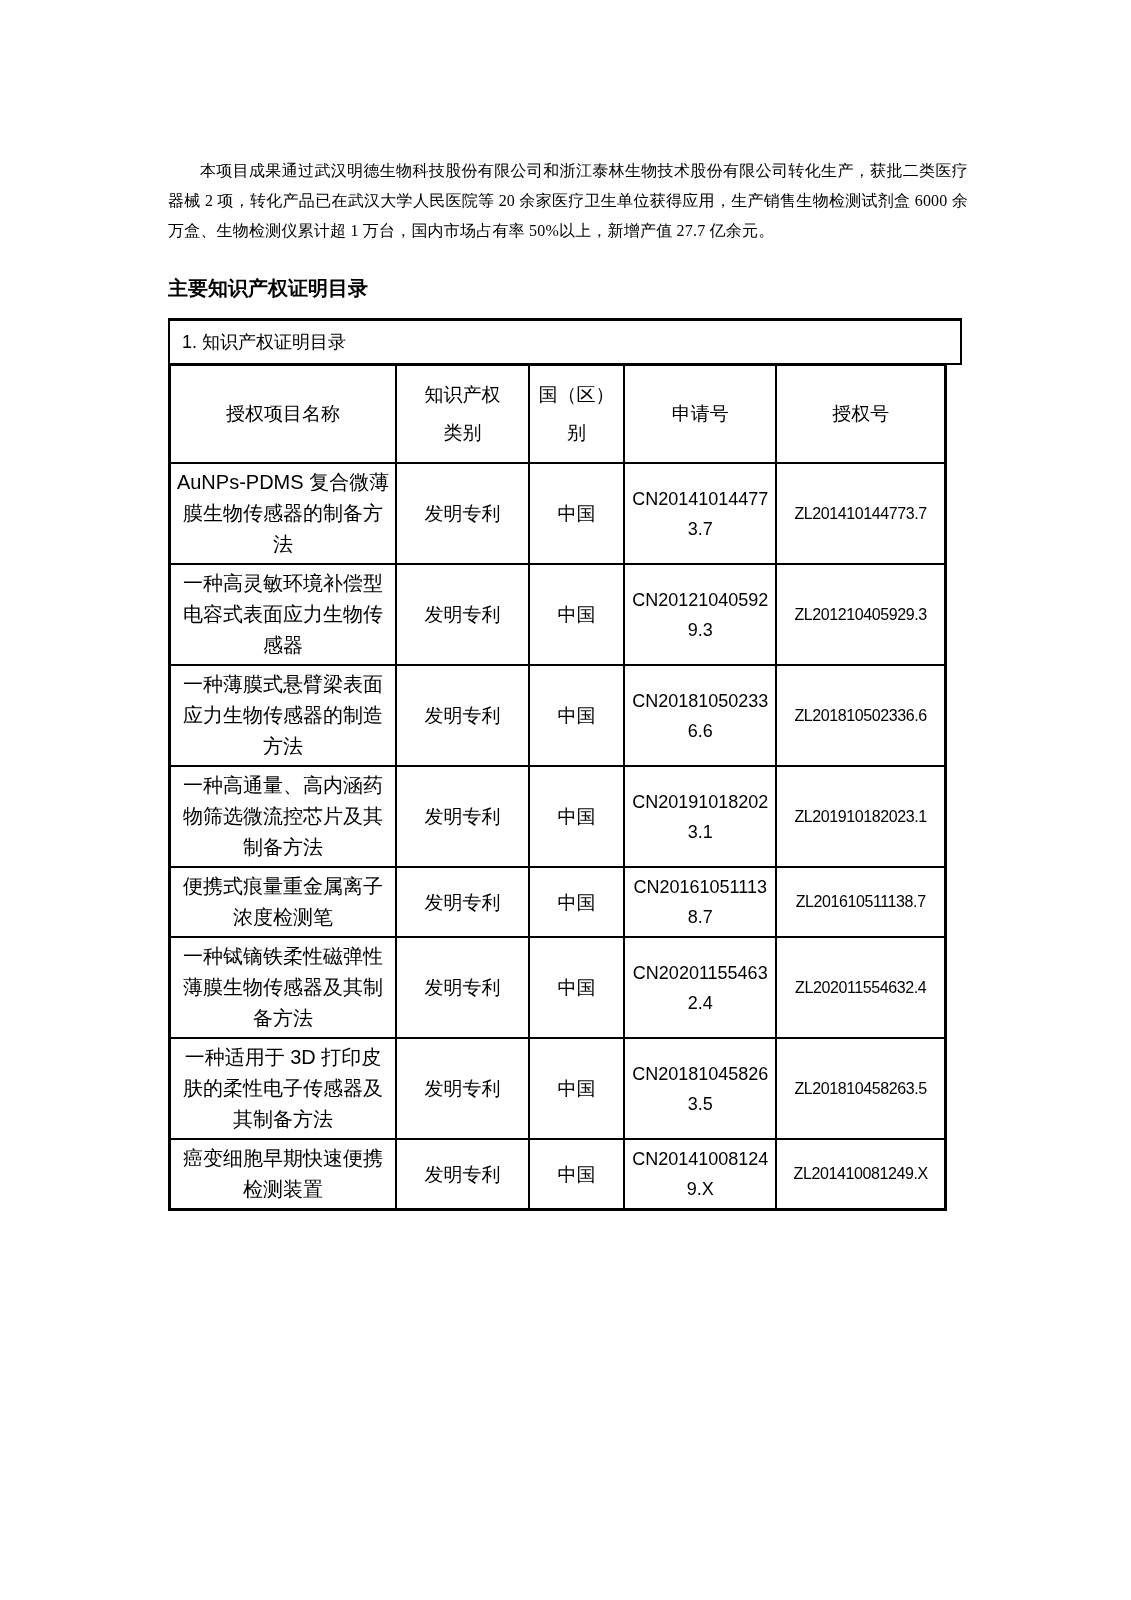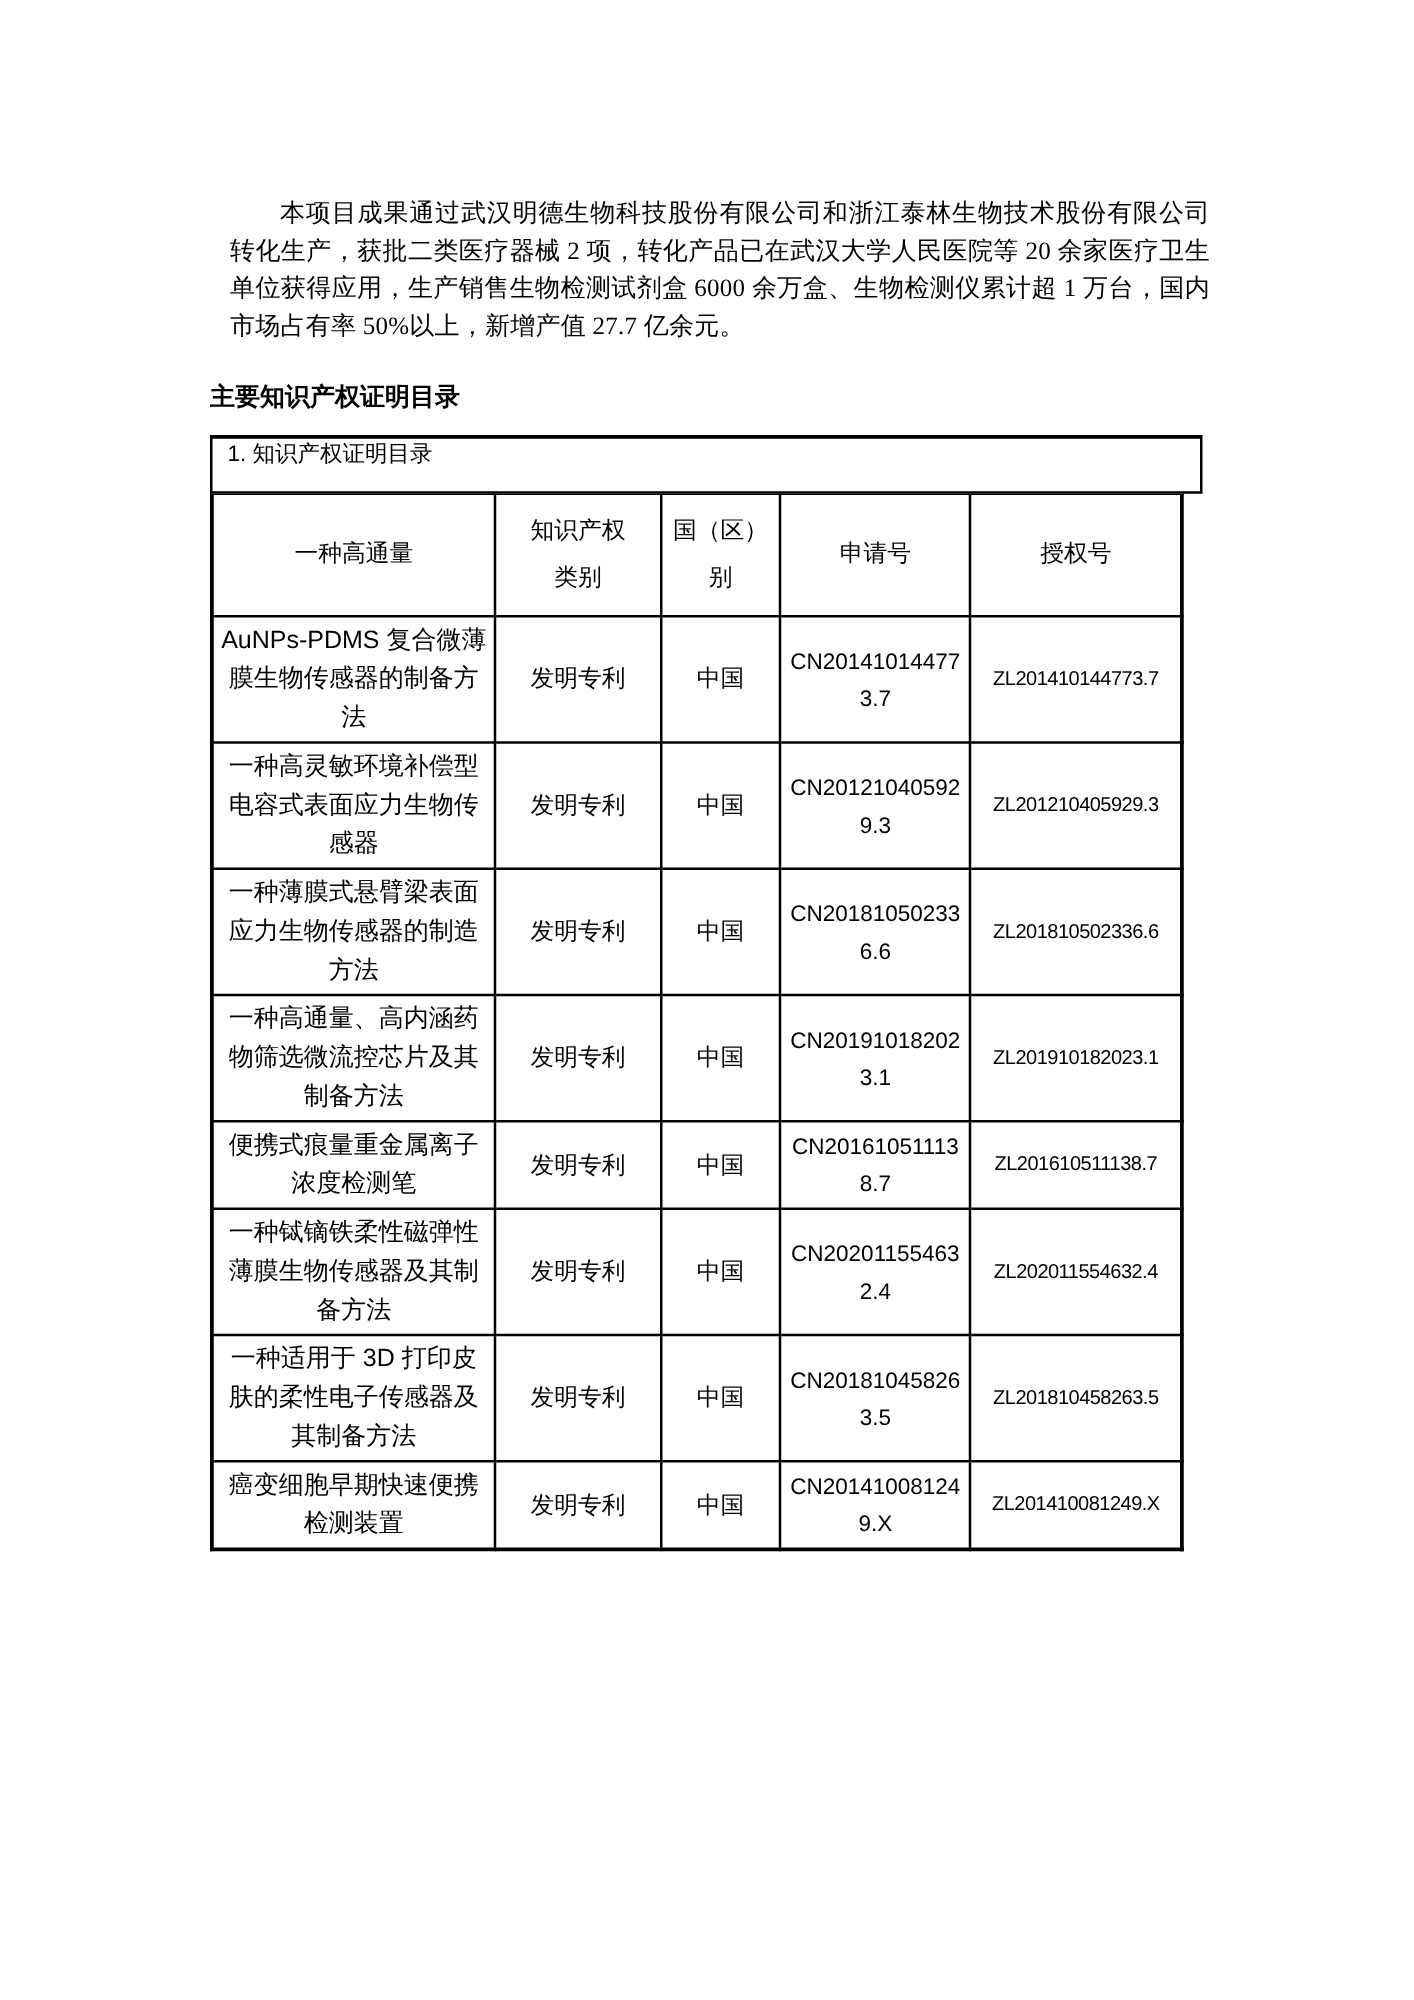--- a/index.html
+++ b/index.html
@@ -22,40 +22,41 @@
     width: 800px;
   }
   .h1 {
     font-size: 21px;
     font-weight: bold;
     line-height: 30px;
     margin: 0 0 8px 0;
     font-family: "Liberation Serif", serif;
   }
   .body-para {
-    font-size: 20px;
+    font-size: 16px;
     line-height: 30px;
     text-align: justify;
     text-indent: 2em;
-    margin: 0 0 28px 16px;
+    margin: 0 0 28px 0;
     letter-spacing: 0.2px;
   }
   .h2 {
     font-size: 20px;
     font-weight: bold;
     line-height: 28px;
     margin: 0 0 16px 0;
   }
   .caption-box {
     box-sizing: border-box;
     width: 794px;
     height: 47px;
     border: 2px solid #000;
     border-top-width: 3px;
     display: flex;
+    align-items: center;
     padding-left: 12px;
     font-family: "Liberation Sans", sans-serif;
     font-size: 18px;
     position: relative;
     z-index: 2;
     background: #fff;
   }
   table.ip-table {
     width: 779px;
     border-collapse: collapse;
@@ -126,21 +127,21 @@
   <table class="ip-table">
     <colgroup>
       <col style="width:29.2%">
       <col style="width:17.1%">
       <col style="width:12.3%">
       <col style="width:19.6%">
       <col style="width:21.8%">
     </colgroup>
     <thead>
       <tr>
-        <th>一种高通量</th>
+        <th>授权项目名称</th>
         <th>知识产权
 类别</th>
         <th>国（区）
 别</th>
         <th>申请号</th>
         <th>授权号</th>
       </tr>
     </thead>
     <tbody id="table-body">
   <tr>

